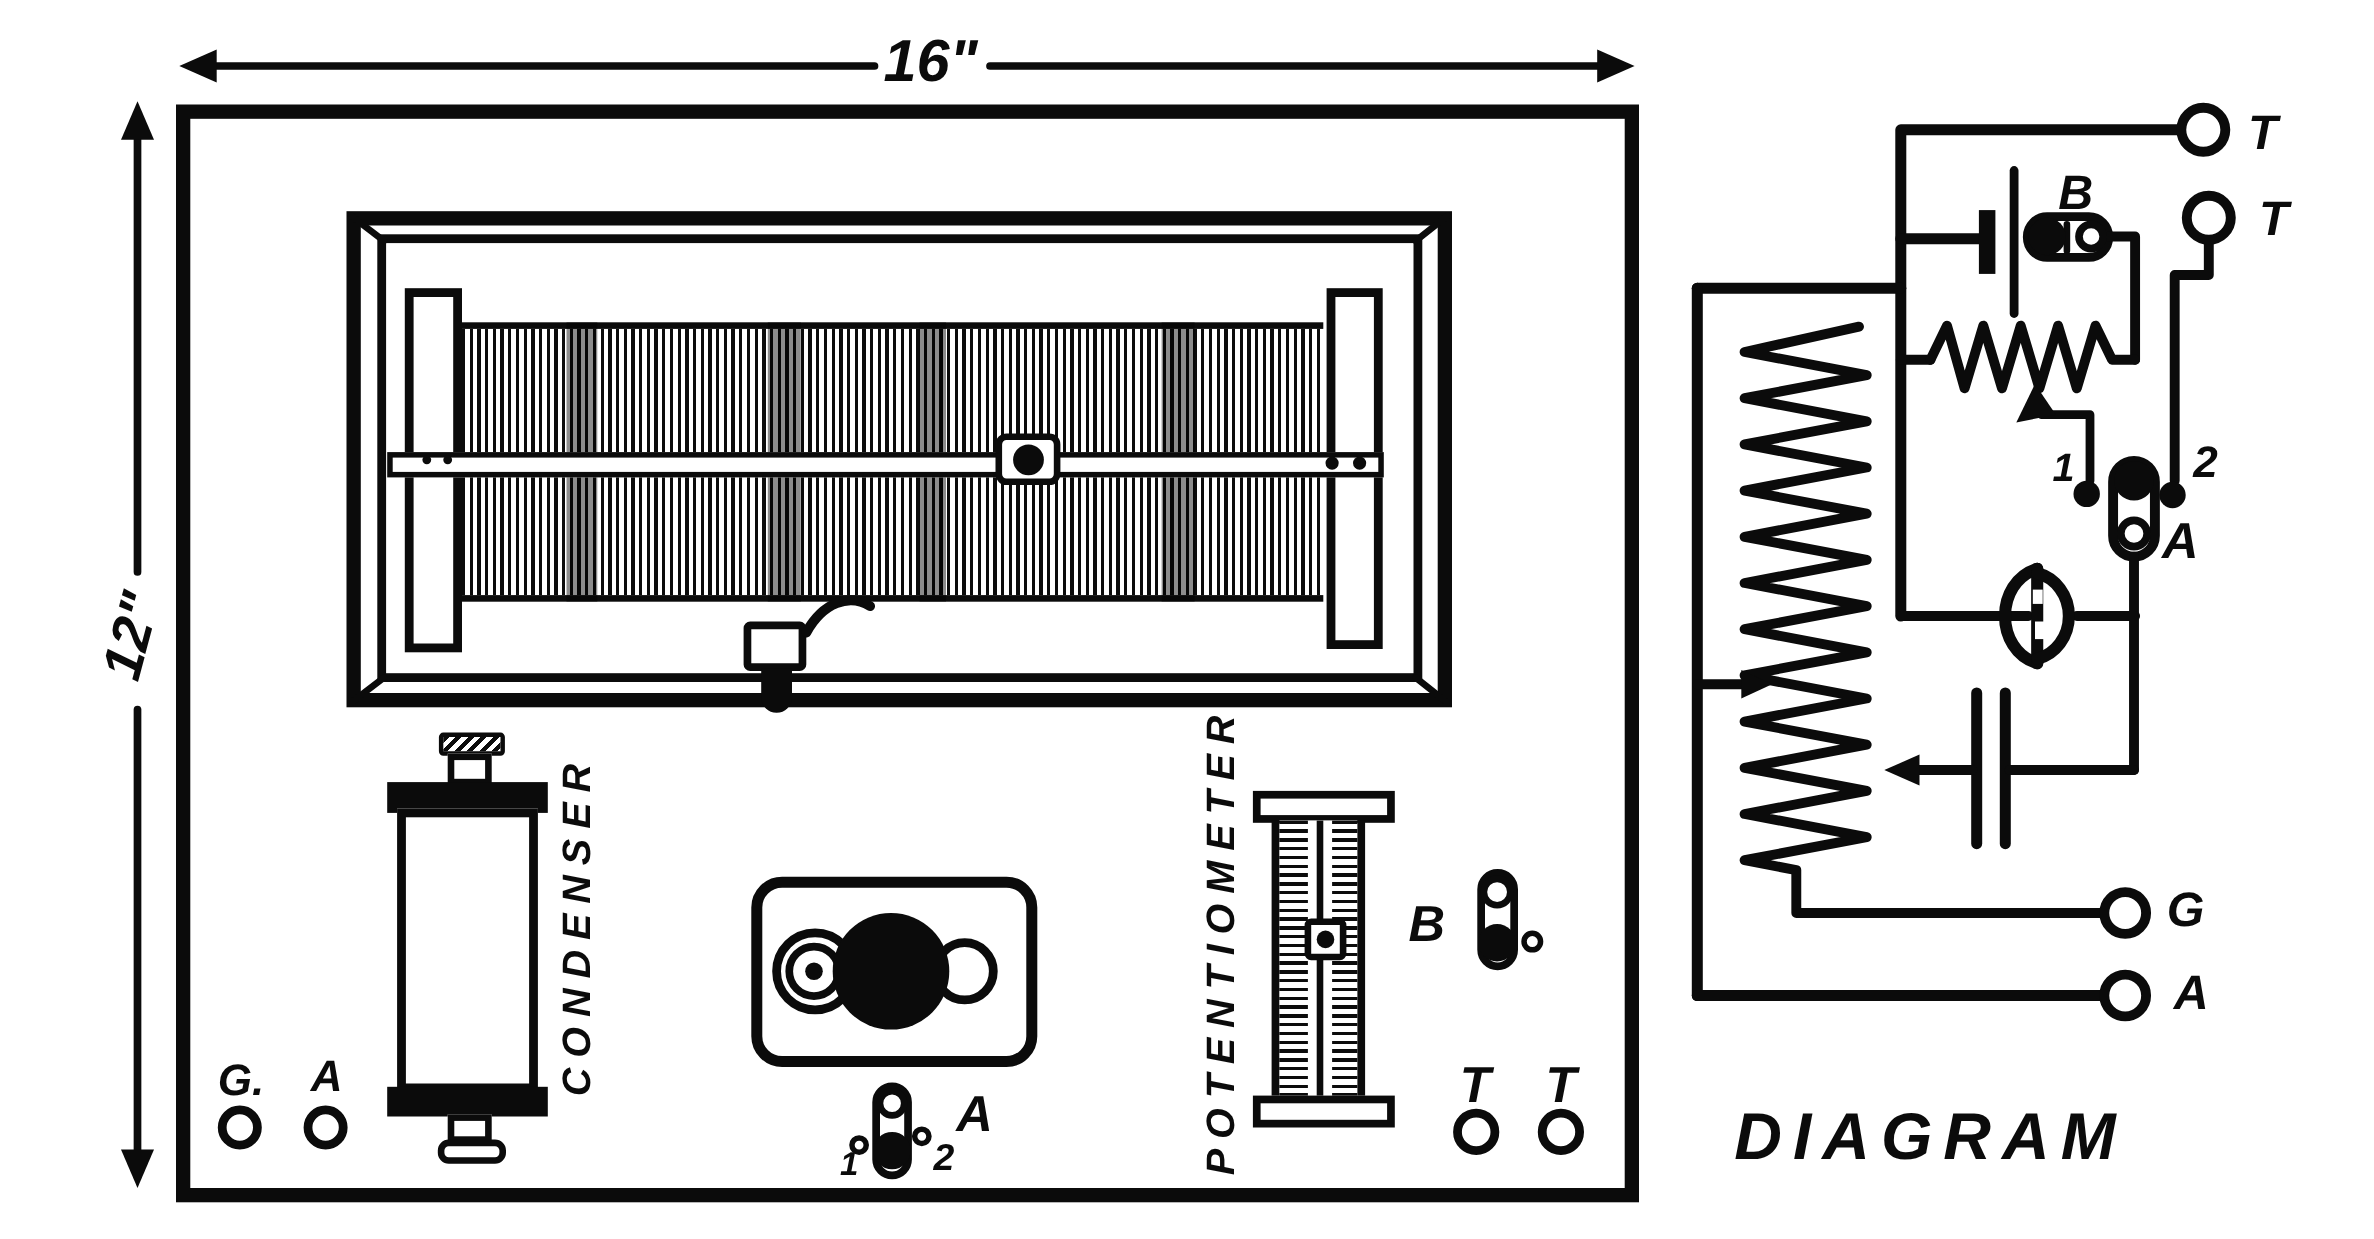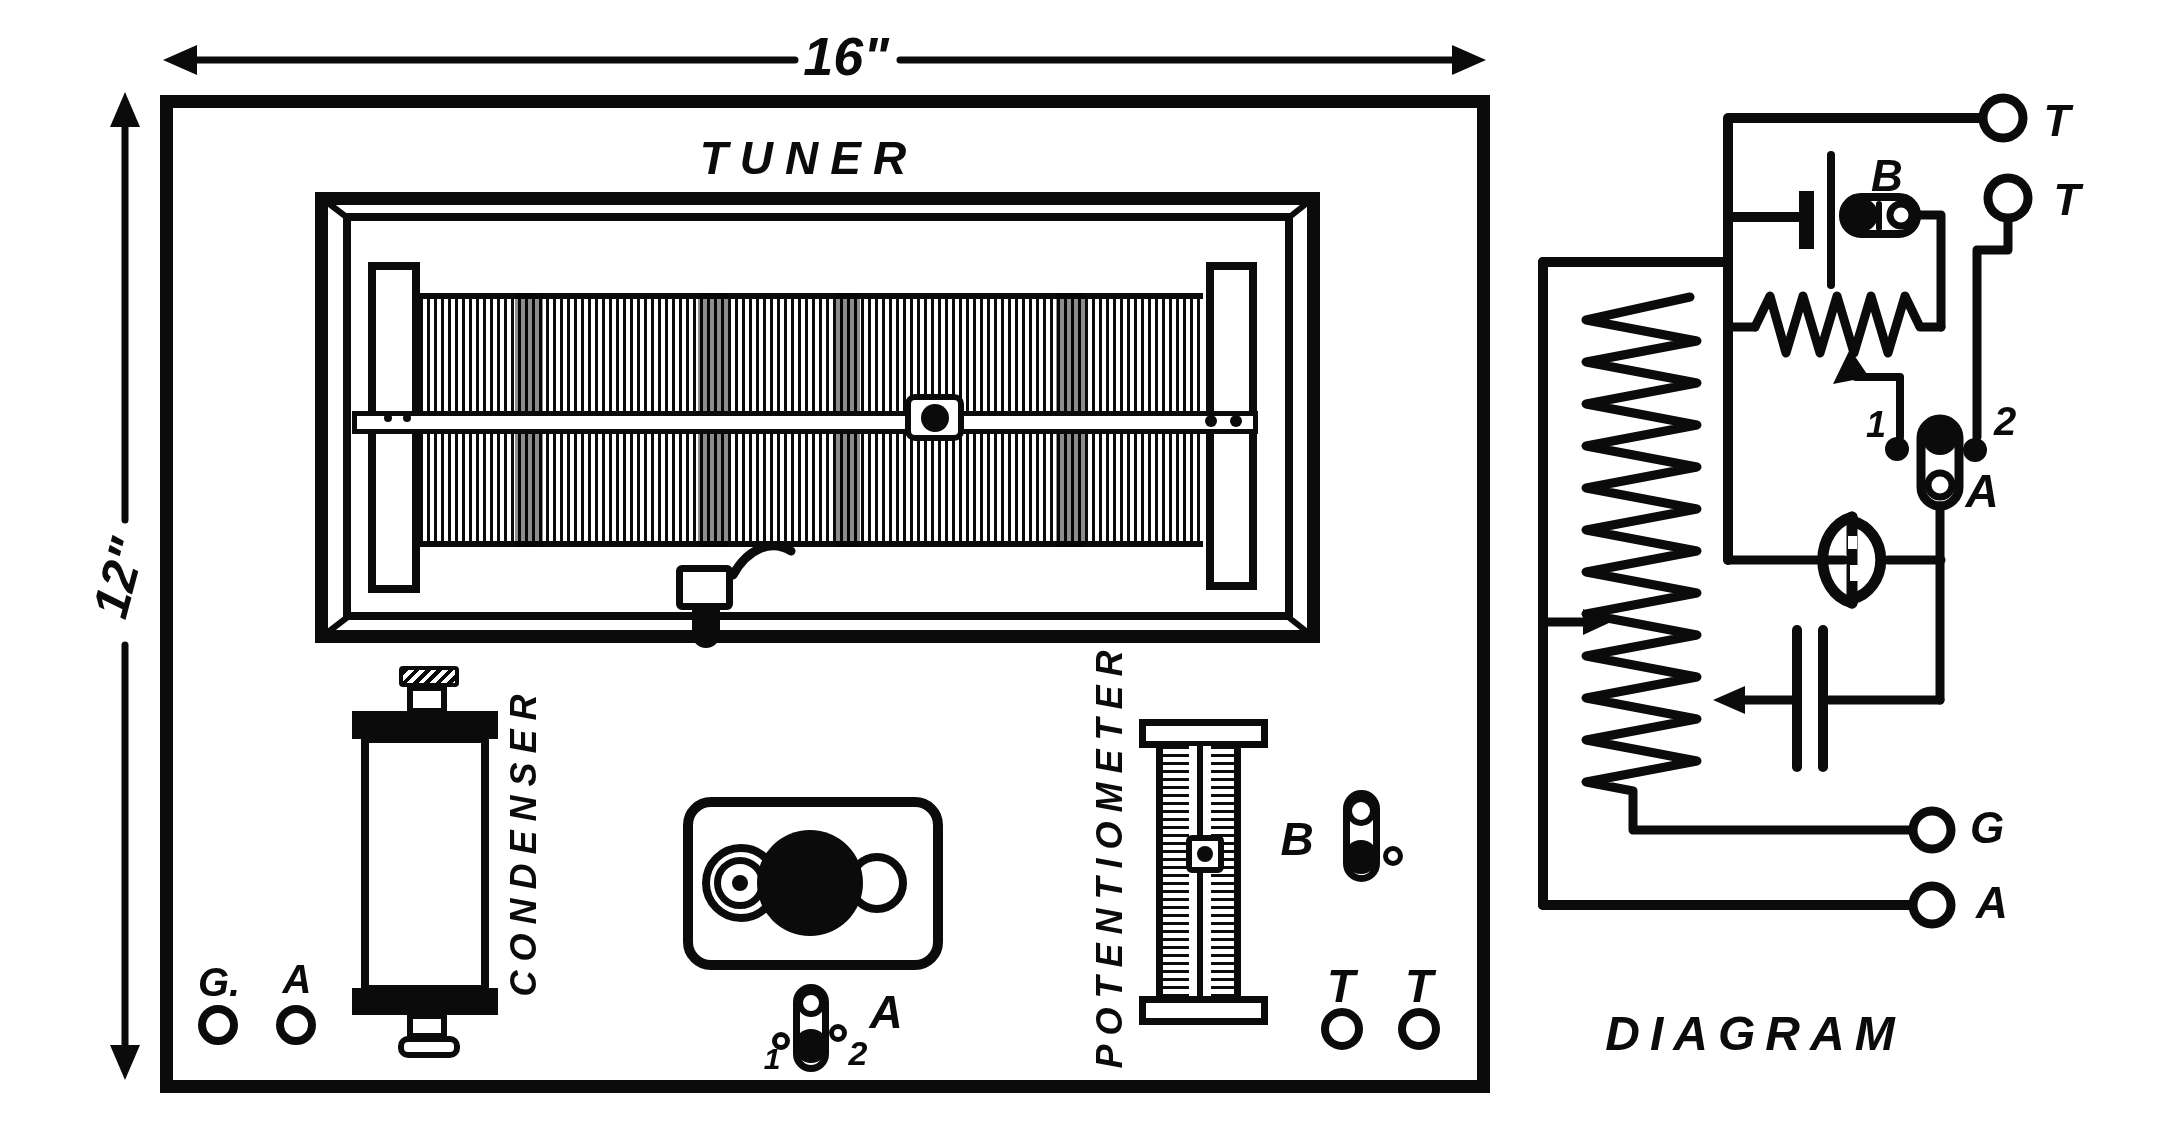--- a/index.html
+++ b/index.html
@@ -152,35 +152,34 @@
       <circle cx="1940" cy="485" r="12" stroke-width="7"></circle>
     </g>
     <g fill="#ffffff" stroke="none">
       <rect x="1848" y="536" width="9" height="13"></rect>
       <rect x="1850" y="565" width="9" height="16"></rect>
     </g>
   </svg>
 
   <div class="lbl" style="left:846px;top:56px;font-size:54px;">16"</div>
   <div class="lbl" style="left:119px;top:578px;font-size:50px;transform:translate(-50%,-50%) rotate(-75deg);">12"</div>
-  <div class="lbl" style="left:809px;top:158px;font-size:46px;letter-spacing:12px;">TUNER</div>
   <div class="vlbl" style="left:524px;top:841px;font-size:36px;letter-spacing:9px;">CONDENSER</div>
   <div class="vlbl" style="left:1110px;top:855px;font-size:36px;letter-spacing:9px;">POTENTIOMETER</div>
   <div class="lbl" style="left:1297px;top:839px;font-size:46px;">B</div>
   <div class="lbl" style="left:886px;top:1012px;font-size:46px;">A</div>
   <div class="lbl" style="left:772px;top:1059px;font-size:30px;">1</div>
   <div class="lbl" style="left:858px;top:1053px;font-size:34px;">2</div>
   <div class="lbl" style="left:219px;top:982px;font-size:40px;">G.</div>
   <div class="lbl" style="left:297px;top:979px;font-size:40px;">A</div>
   <div class="lbl" style="left:1341px;top:986px;font-size:46px;">T</div>
   <div class="lbl" style="left:1419px;top:986px;font-size:46px;">T</div>
 
   <div class="lbl" style="left:2057px;top:121px;font-size:44px;">T</div>
   <div class="lbl" style="left:2067px;top:200px;font-size:44px;">T</div>
   <div class="lbl" style="left:1887px;top:176px;font-size:44px;">B</div>
   <div class="lbl" style="left:1876px;top:425px;font-size:36px;">1</div>
   <div class="lbl" style="left:2005px;top:421px;font-size:40px;">2</div>
   <div class="lbl" style="left:1982px;top:491px;font-size:46px;">A</div>
   <div class="lbl" style="left:1987px;top:828px;font-size:44px;">G</div>
   <div class="lbl" style="left:1992px;top:903px;font-size:44px;">A</div>
-  <div class="lbl" style="left:1755px;top:1034px;font-size:48px;letter-spacing:10px;">DIAGRAM</div>
+  <div class="lbl" style="left:1755px;top:1034px;font-size:60px;letter-spacing:10px;">DIAGRAM</div>
 
 </div>
 
 </body></html>

